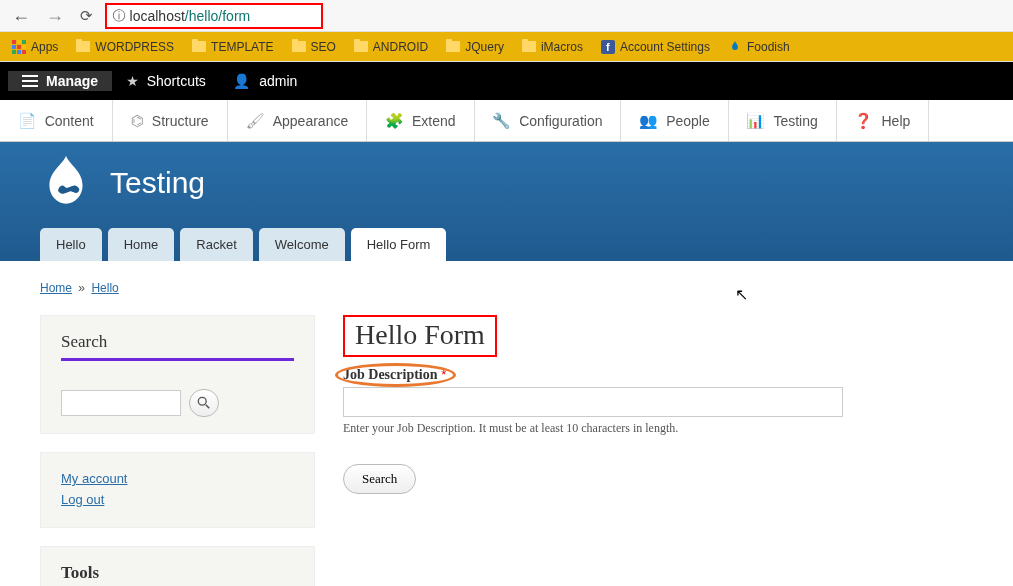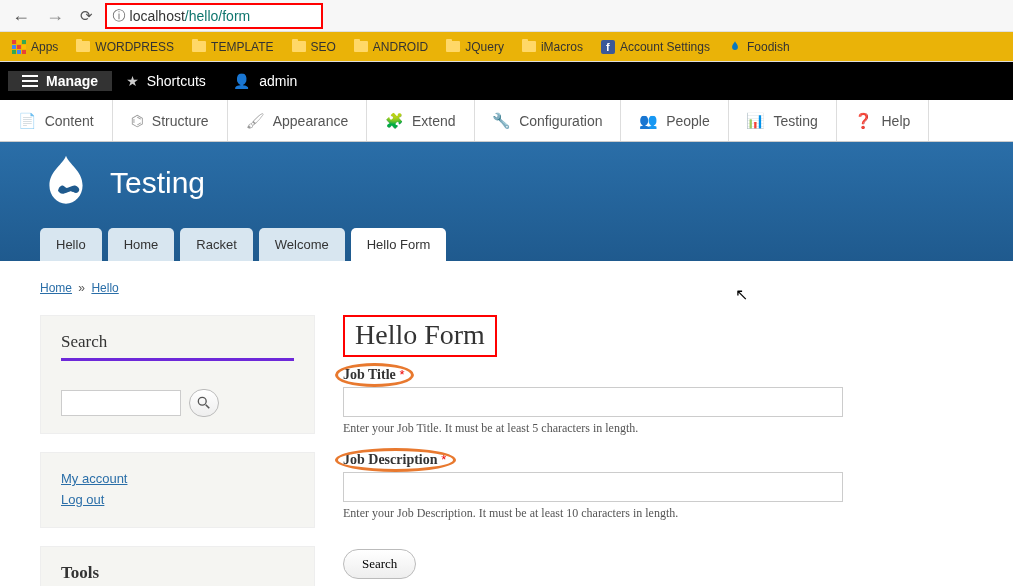--- a/index.html
+++ b/index.html
@@ -253,29 +253,20 @@
       <div class="block block-tools">
         <div class="block-title" style="border:none;margin:0;padding:0">Tools</div>
       </div>
     </div>
 
     <div class="main">
       <div class="page-title-wrap">
         <h1 class="page-title">Hello Form</h1>
       </div>
       
-      <div class="form-item">
-        <div class="form-label-wrap">
-          <span class="ellipse-highlight"></span>
-          <span class="form-label">Job Title</span>
-          <span class="required"> *</span>
-        </div>
-        <input class="form-text" type="text" style="">
-        <div class="form-desc">Enter your Job Title. It must be at least 5 characters in length.</div>
-      </div>
       
       <div class="form-item">
         <div class="form-label-wrap">
           <span class="ellipse-highlight"></span>
           <span class="form-label">Job Description</span>
           <span class="required"> *</span>
         </div>
         <input class="form-text" type="text" style="">
         <div class="form-desc">Enter your Job Description. It must be at least 10 characters in length.</div>
       </div>

